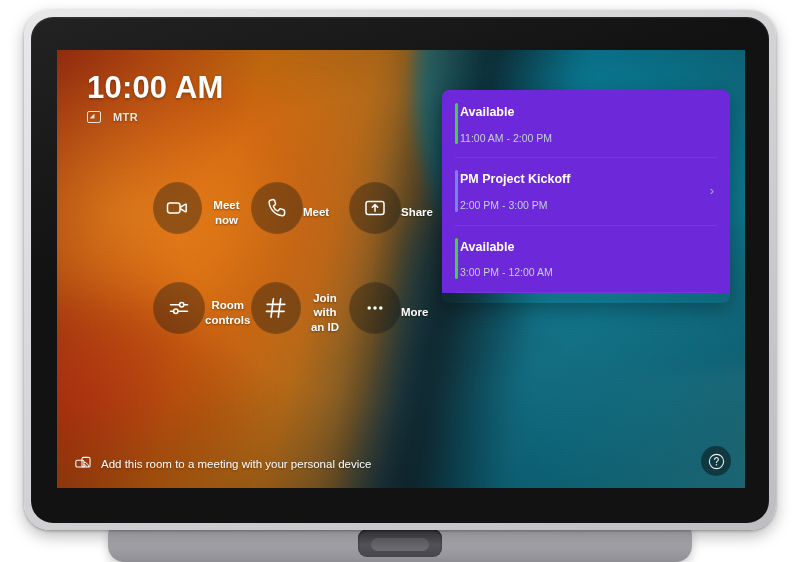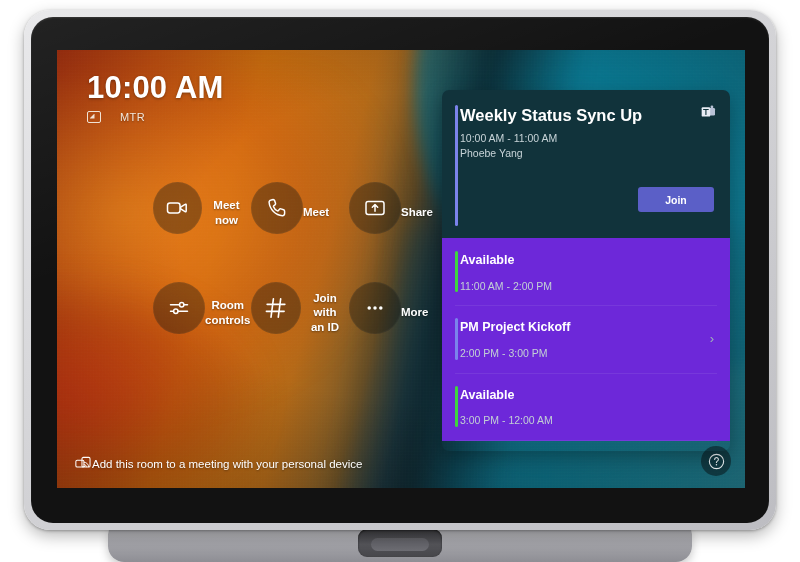--- a/index.html
+++ b/index.html
@@ -143,22 +143,22 @@
 
   
   .clock-block { position: absolute; left: 30px; top: 22px; }
   .clock-time {
     font-size: 31px; font-weight: bold; color: #ffffff;
     letter-spacing: 0.2px; line-height: 1;
     text-shadow: 0 1px 3px rgba(0,0,0,0.35);
   }
   .clock-sub {
     margin-top: 8px;
-    display: flex; align-items: center; gap: 19px;
-    font-size: 11px; color: #f2e7dc; font-weight: normal;
+    display: flex; align-items: center; gap: 12px;
+    font-size: 11px; color: #f2e7dc; font-weight: bold;
     letter-spacing: 0.4px;
     text-shadow: 0 1px 2px rgba(0,0,0,0.35);
   }
   .mtr-badge-icon {
     width: 12px; height: 10px;
     border: 1.3px solid #f0e2d4;
     border-radius: 2px;
     position: relative;
     flex: none;
   }
@@ -200,21 +200,21 @@
     line-height: 1.22;
     text-shadow: 0 1px 2px rgba(0,0,0,0.40);
     max-width: 74px;
   }
   .ico { display:block; }
 
   
   .footer-hint {
     position: absolute;
     left: 18px; bottom: 16px;
-    display: flex; align-items: center; 
+    display: flex; align-items: center; gap: 9px;
     color: #ffffff;
     font-size: 11.5px;
     text-shadow: 0 1px 2px rgba(0,0,0,0.4);
     cursor: pointer;
   }
 
   
   .help-btn {
     position: absolute;
     right: 14px; bottom: 12px;
@@ -447,41 +447,20 @@
     <div class="help-btn">
       <svg width="19" height="19" viewBox="0 0 24 24" fill="none">
         <circle cx="12" cy="12" r="9" stroke="#e8eef0" stroke-width="1.4"></circle>
         <path d="M9.7 9.4a2.35 2.35 0 114.55.8c-.35.95-1.55 1.35-2.05 2.05-.22.31-.25.65-.25 1.05" stroke="#e8eef0" stroke-width="1.4" stroke-linecap="round"></path>
         <circle cx="11.95" cy="16.2" r="0.95" fill="#e8eef0"></circle>
       </svg>
     </div>
 
     <div class="panel">
 
-      <div class="meeting-card">
-        <div class="meeting-accent"></div>
-
-        <span class="teams-badge">
-          <svg width="15" height="14" viewBox="0 0 18 16" fill="none">
-            <rect x="9.4" y="3.3" width="7.4" height="9" rx="1.5" fill="#b9c2d6"></rect>
-            <circle cx="13.1" cy="1.9" r="1.7" fill="#b9c2d6"></circle>
-            <rect x="0.8" y="2.2" width="10.2" height="11.3" rx="1.4" fill="#e8edf5"></rect>
-            <path d="M3.1 5.0h5.6" stroke="#11333b" stroke-width="1.35" stroke-linecap="round"></path>
-            <path d="M5.9 5.3v5.7" stroke="#11333b" stroke-width="1.35" stroke-linecap="round"></path>
-          </svg>
-        </span>
-
-        <div class="meeting-title">Weekly Status Sync Up</div>
-        <div class="meeting-time">10:00 AM - 11:00 AM</div>
-        <div class="meeting-organizer">Phoebe Yang</div>
-
-        <div class="join-row">
-          <button class="join-btn">Join</button>
-        </div>
-      </div>
 
       <div class="agenda">
 
         <div class="agenda-row">
           <span class="agenda-accent acc-green"></span>
           <span class="agenda-text">
             <span class="agenda-title">Available</span>
             <span class="agenda-time" style="display:block">11:00 AM - 2:00 PM</span>
           </span>
         </div>

